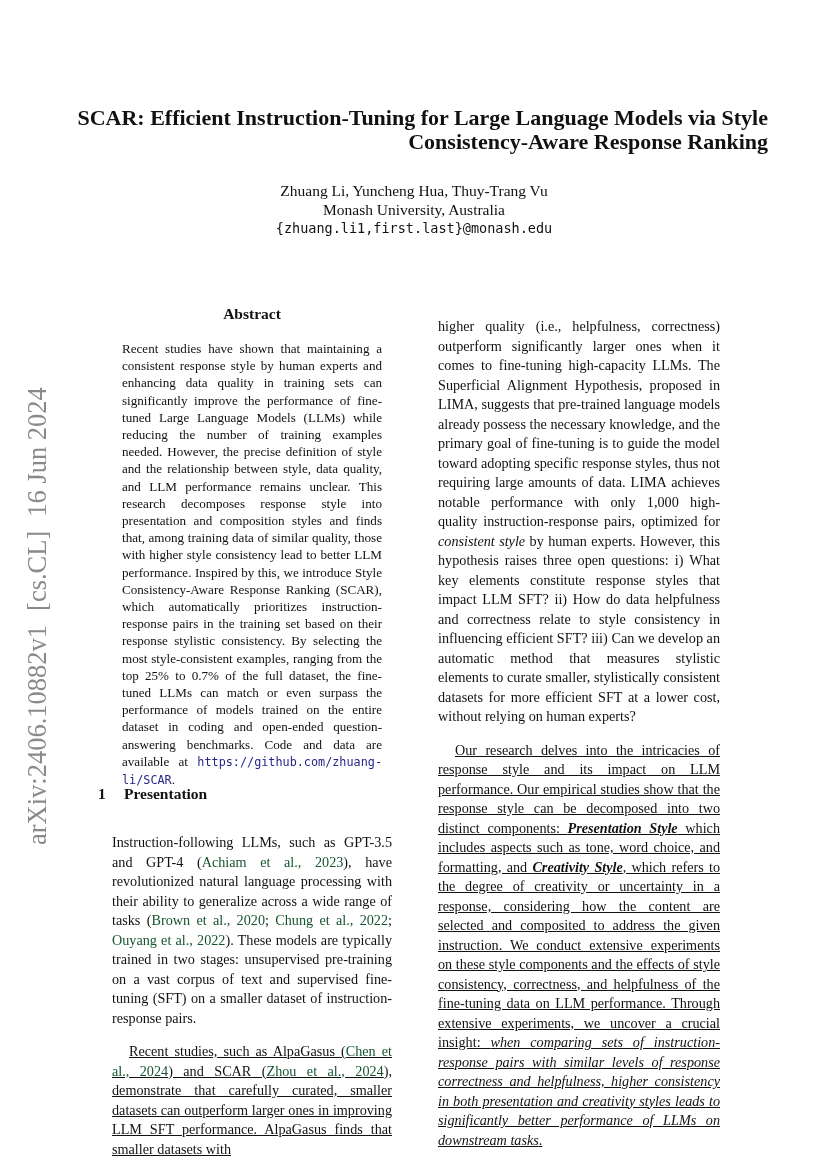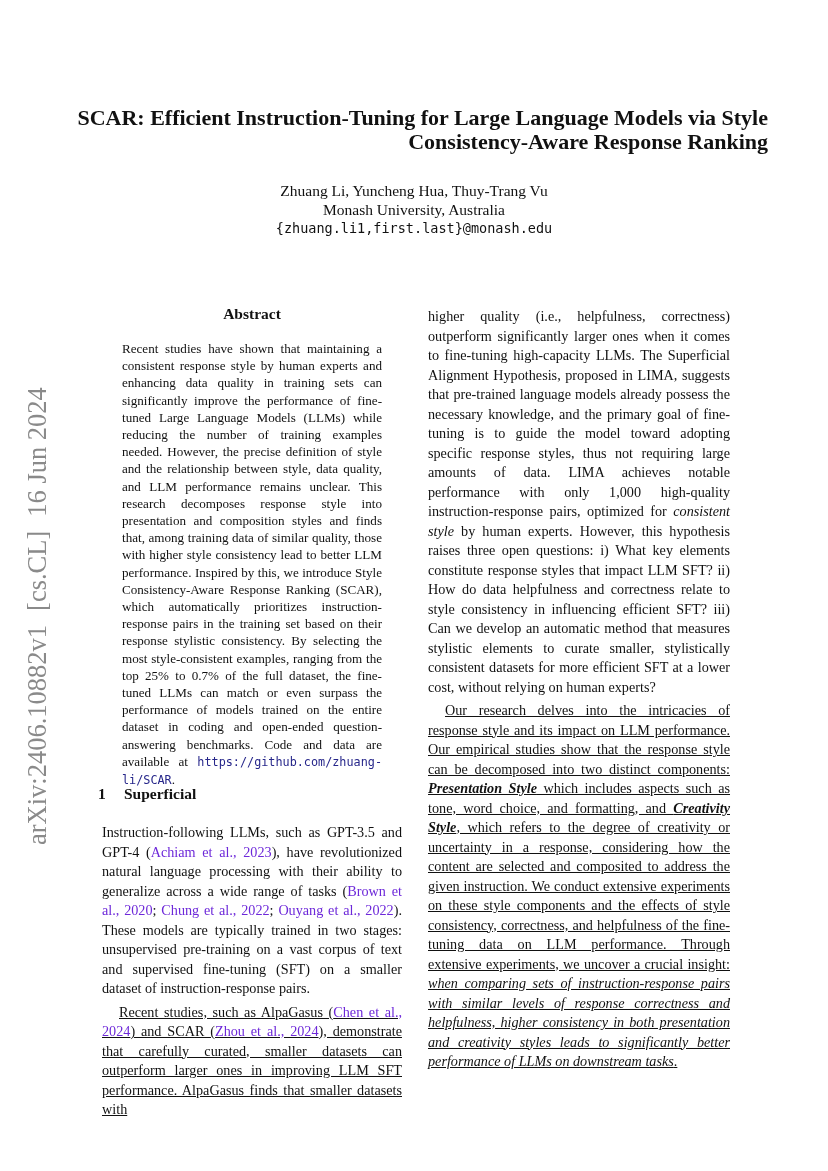--- a/index.html
+++ b/index.html
@@ -17,23 +17,23 @@
   .watermark span { margin-right: 14px; }
   .col { position: absolute; font-size: 14.2px; line-height: 19.5px; text-align: justify; hyphens: manual; }
   .col-left { left: 98px; width: 308px; }
   .col-right { left: 424px; width: 310px; top: 303px; }
   .abs-head { position: absolute; left: 98px; top: 305px; width: 308px; text-align: center;
               font-weight: bold; font-size: 15.5px; }
   .abstract { position: absolute; left: 122px; top: 340px; width: 260px; font-size: 13.1px; line-height: 17.2px; text-align: justify; }
   .section-head { position: absolute; left: 98px; top: 785px; font-weight: bold; font-size: 15.5px; }
   .section-head .num { display: inline-block; width: 26px; }
   .intro { top: 819px; }
-  p { margin: 4px; }
+  p { margin: 14px; }
   p.indent { text-indent: 17px; text-decoration: underline; }
-  .cite { color: #6d28d9; }
+  .cite { color: #14532d; }
   .mono-link { color: #26268a; font-family: "DejaVu Sans Mono", "Liberation Mono", monospace; font-size: 11.8px; }
   .bi { font-weight: bold; font-style: italic; }
   .it { font-style: italic; }
 </style>
 </head>
 <body>
 
 <div class="watermark">
   <span>arXiv:2406.10882v1</span><span>[cs.CL]</span><span>16 Jun 2024</span>
 </div>
@@ -49,21 +49,21 @@
   <div class="email">{zhuang.li1,first.last}@monash.edu</div>
 </div>
 
 <div class="abs-head">Abstract</div>
 <div class="abstract">
   <span>Recent studies have shown that maintaining a consistent response style by human experts and enhancing data quality in training sets can significantly improve the performance of fine-tuned Large Language Models (LLMs) while reducing the number of training examples needed. However, the precise definition of style and the relationship between style, data quality, and LLM performance remains unclear. This research decomposes response style into presentation and composition styles and finds that, among training data of similar quality, those with higher style consistency lead to better LLM performance. Inspired by this, we introduce Style Consistency-Aware Response Ranking (SCAR), which automatically prioritizes instruction-response pairs in the training set based on their response stylistic consistency. By selecting the most style-consistent examples, ranging from the top 25% to 0.7% of the full dataset, the fine-tuned LLMs can match or even surpass the performance of models trained on the entire dataset in coding and open-ended question-answering benchmarks. Code and data are available at</span>
   <span class="mono-link">https://github.com/zhuang-li/SCAR</span><span>.</span>
 </div>
 
 <div class="section-head">
-  <span class="num">1</span><span>Superficial</span>
+  <span class="num">1</span><span>Presentation</span>
 </div>
 
 <div class="col col-left intro">
   <p>
     <span>Instruction-following LLMs, such as GPT-3.5 and GPT-4 (</span><span class="cite">Achiam et al., 2023</span><span>), have revolutionized natural language processing with their ability to generalize across a wide range of tasks (</span><span class="cite">Brown et al., 2020</span><span>; </span><span class="cite">Chung et al., 2022</span><span>; </span><span class="cite">Ouyang et al., 2022</span><span>). These models are typically trained in two stages: unsupervised pre-training on a vast corpus of text and supervised fine-tuning (SFT) on a smaller dataset of instruction-response pairs.</span>
   </p>
   <p class="indent">
     <span>Recent studies, such as AlpaGasus (</span><span class="cite">Chen et al., 2024</span><span>) and SCAR (</span><span class="cite">Zhou et al., 2024</span><span>), demonstrate that carefully curated, smaller datasets can outperform larger ones in improving LLM SFT performance. AlpaGasus finds that smaller datasets with</span>
   </p>
 </div>

